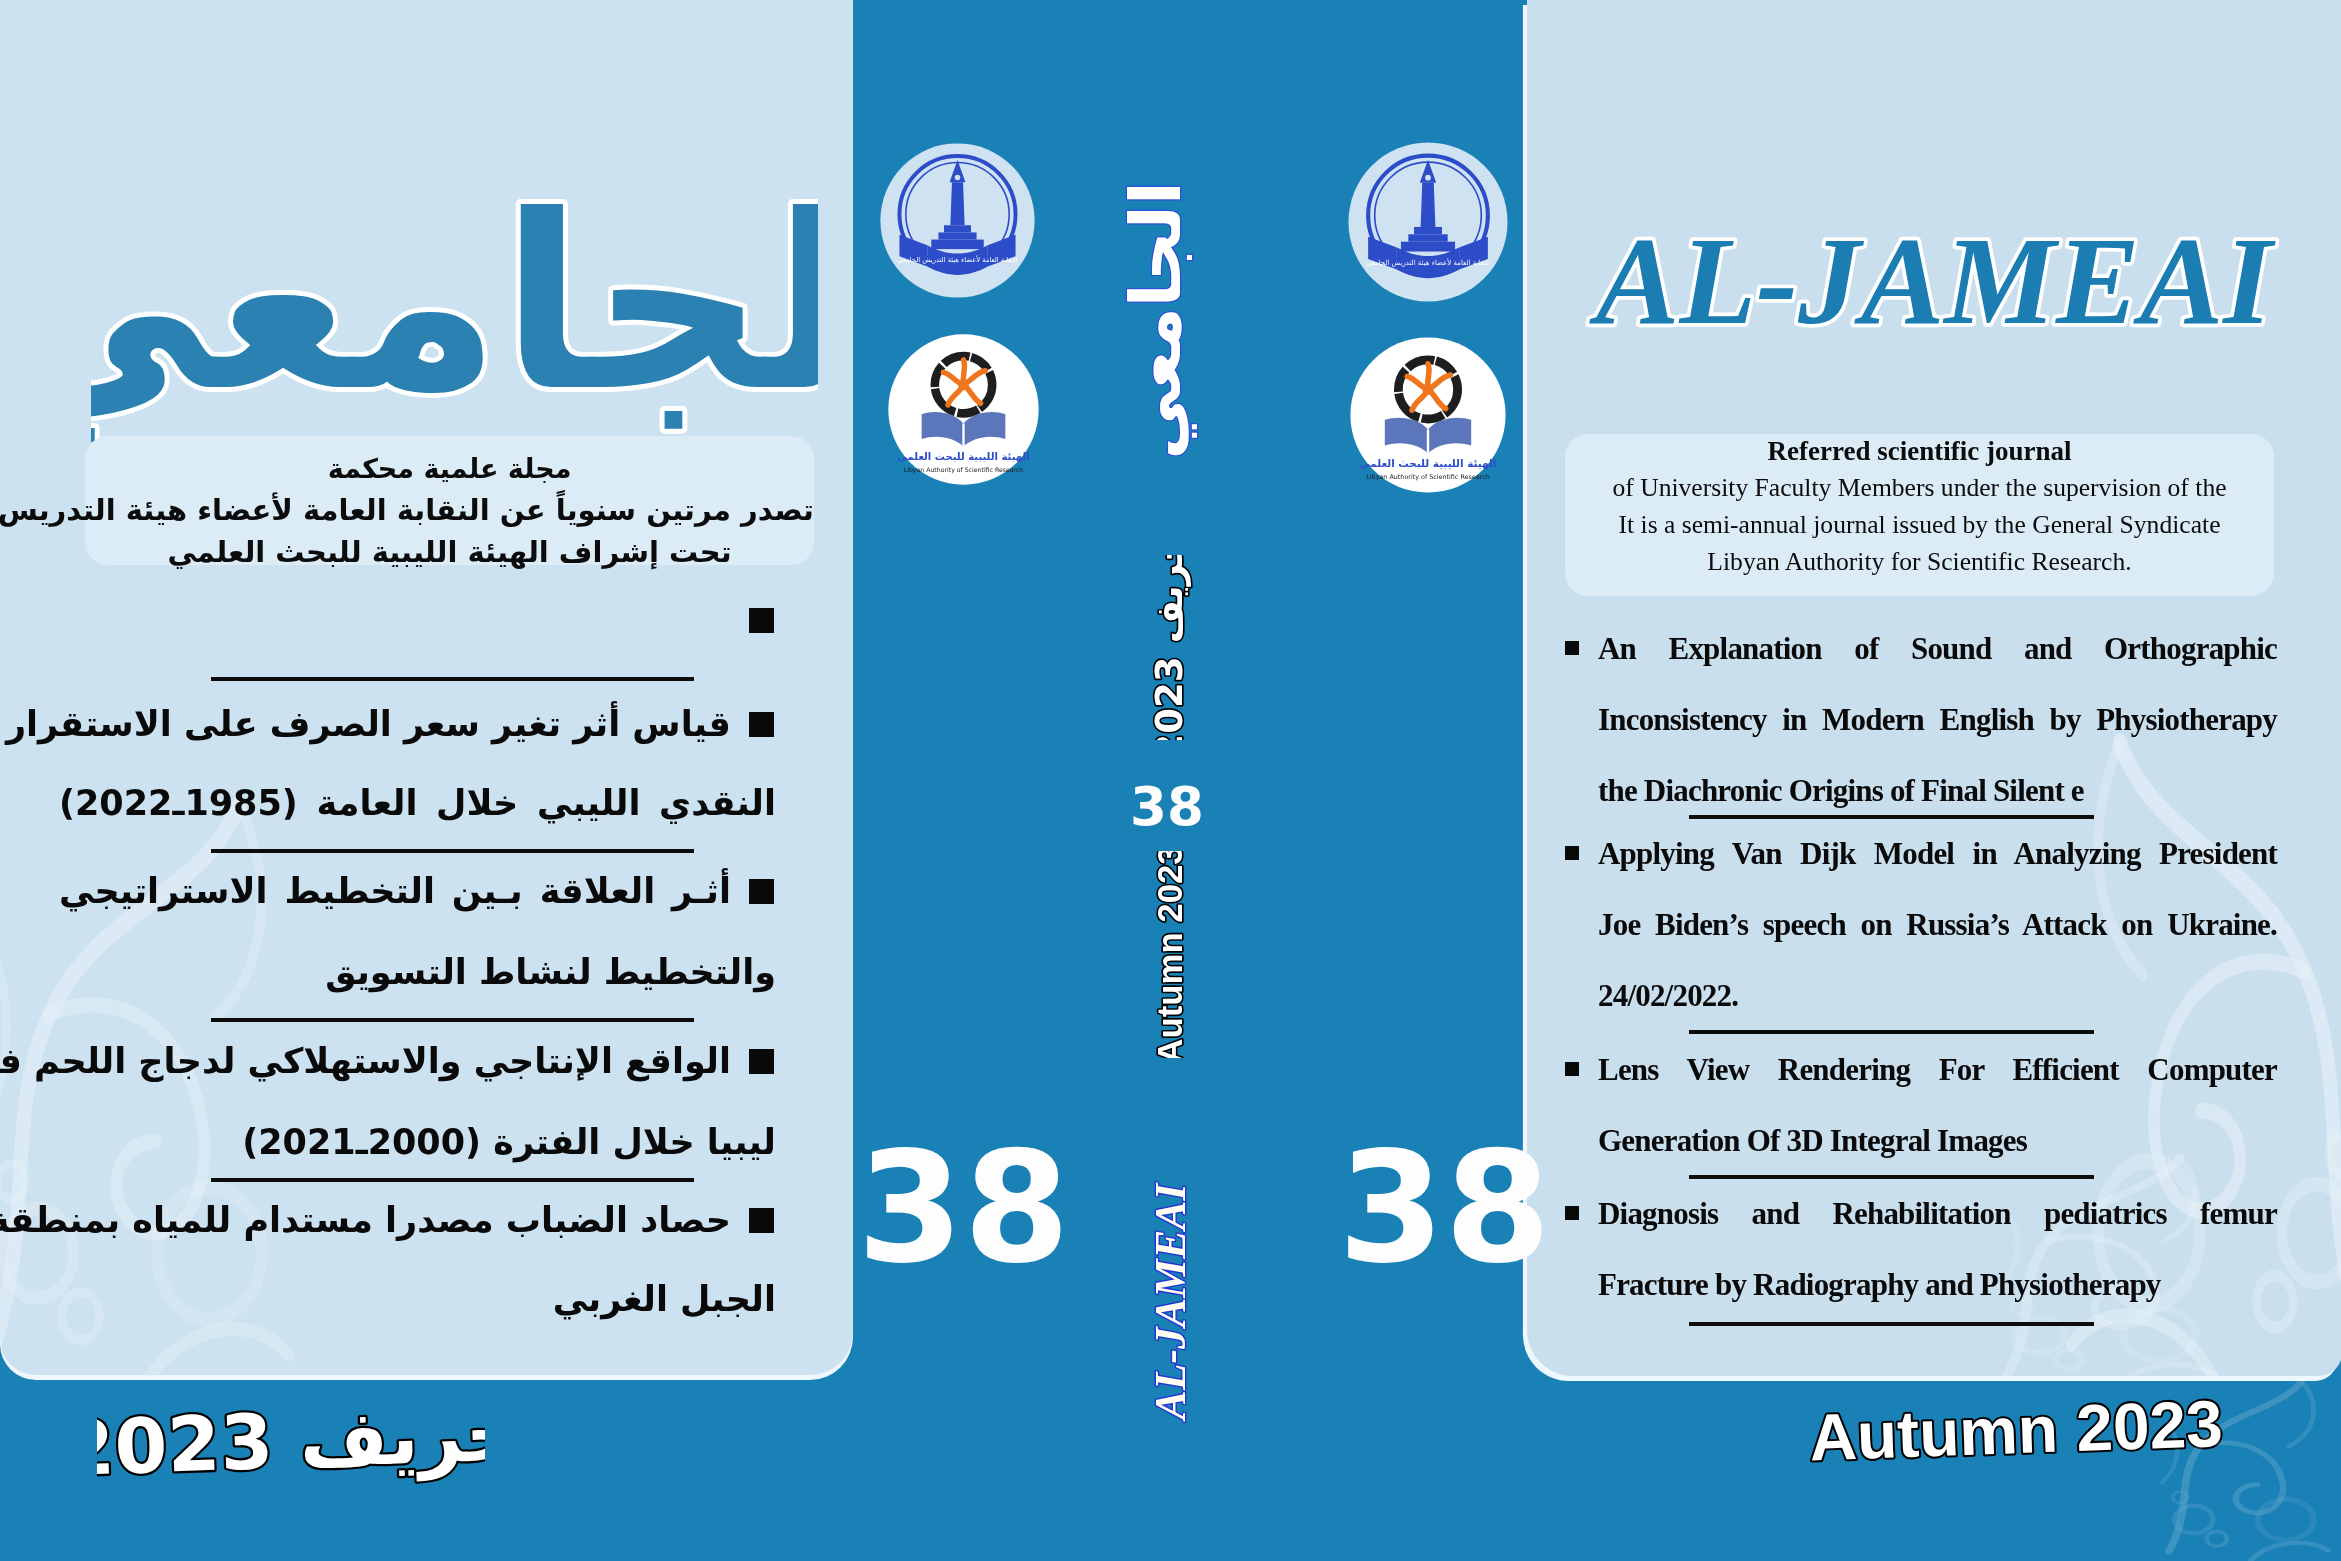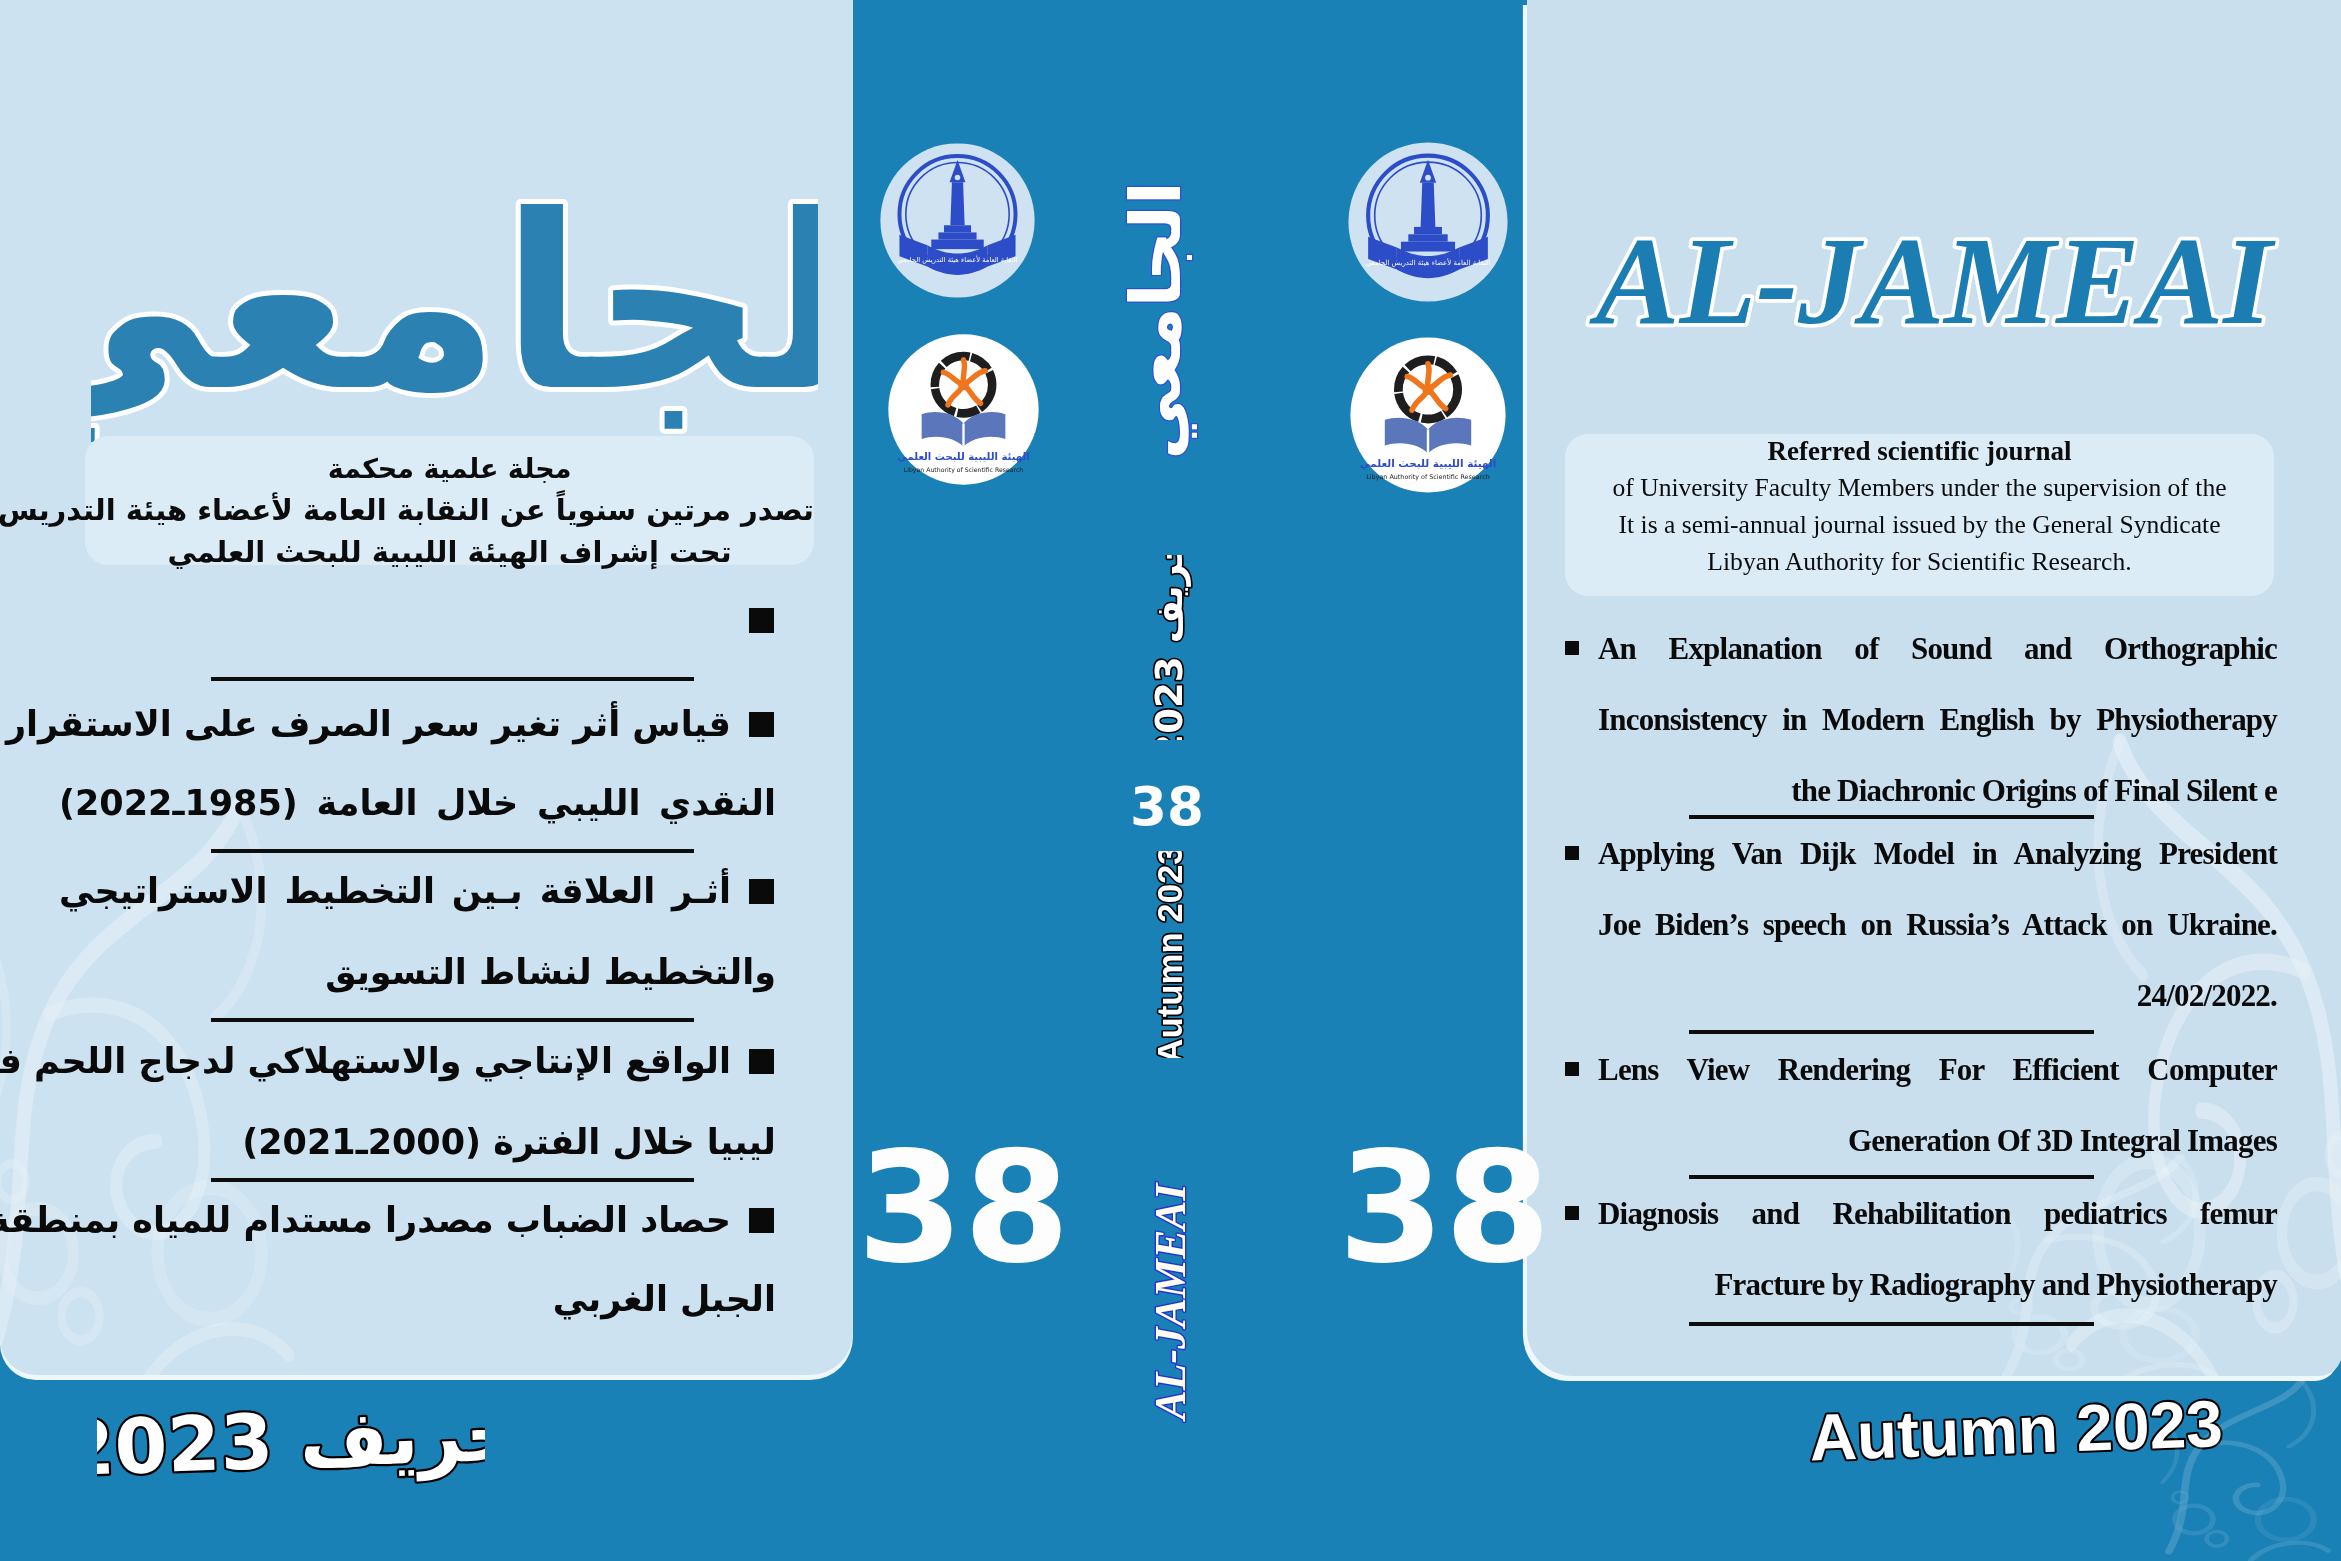--- a/index.html
+++ b/index.html
@@ -21,21 +21,21 @@
   .ar-about .ln3{font-size:29px;font-weight:bold;line-height:41px;}
   
   .en-about{font-family:"Liberation Serif",serif;}
   .en-about .hd{font-size:27px;font-weight:bold;line-height:35px;}
   .en-about .bd{font-size:25.6px;line-height:37px;}
   
   .row{position:absolute;white-space:nowrap;color:#0a0a0a;}
   .ar-row{width:717px;left:59px;height:81px;line-height:81px;direction:rtl;
           text-align:right;font-size:35px;font-weight:bold;}
   .ar-row.first{padding-left:0;padding-right:45px;width:672px;}
-  .en-row{width:679px;left:71px;height:71px;line-height:71px;text-align:right;
+  .en-row{width:679px;left:71px;height:71px;line-height:71px;text-align:left;
           font-family:"Liberation Serif",serif;font-weight:bold;font-size:31px;
           letter-spacing:-0.8px;}
   .j{text-align-last:justify;}
   .sqr{position:absolute;background:#0a0a0a;}
   .sqr-ar{width:25px;height:25px;right:1.7px;}
   .sqr-en{width:14px;height:14px;left:45px;}
   .rule{position:absolute;background:#0d0d0d;height:4.1px;}
   
   .issue{position:absolute;color:#fdfdfd;font-weight:bold;text-align:center;
          font-family:"DejaVu Sans",sans-serif;}

